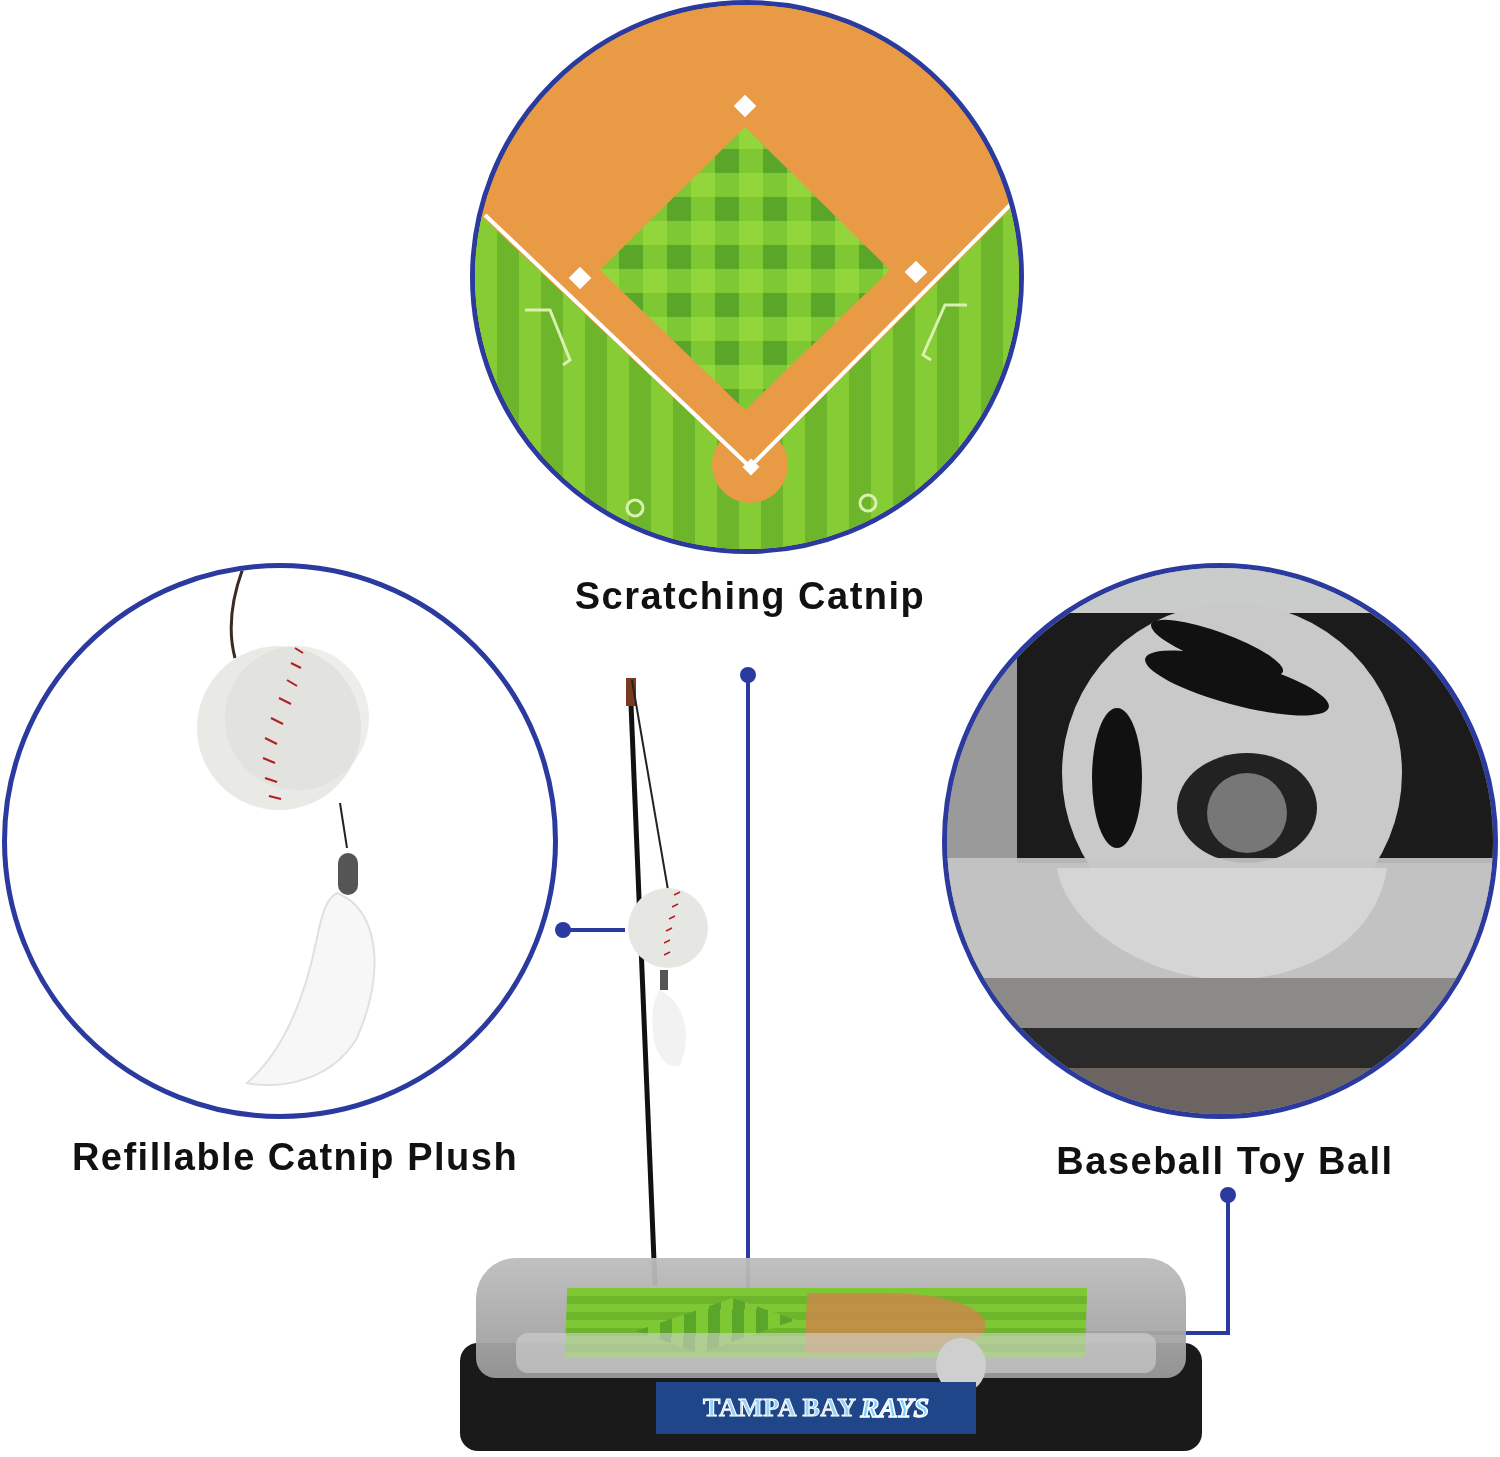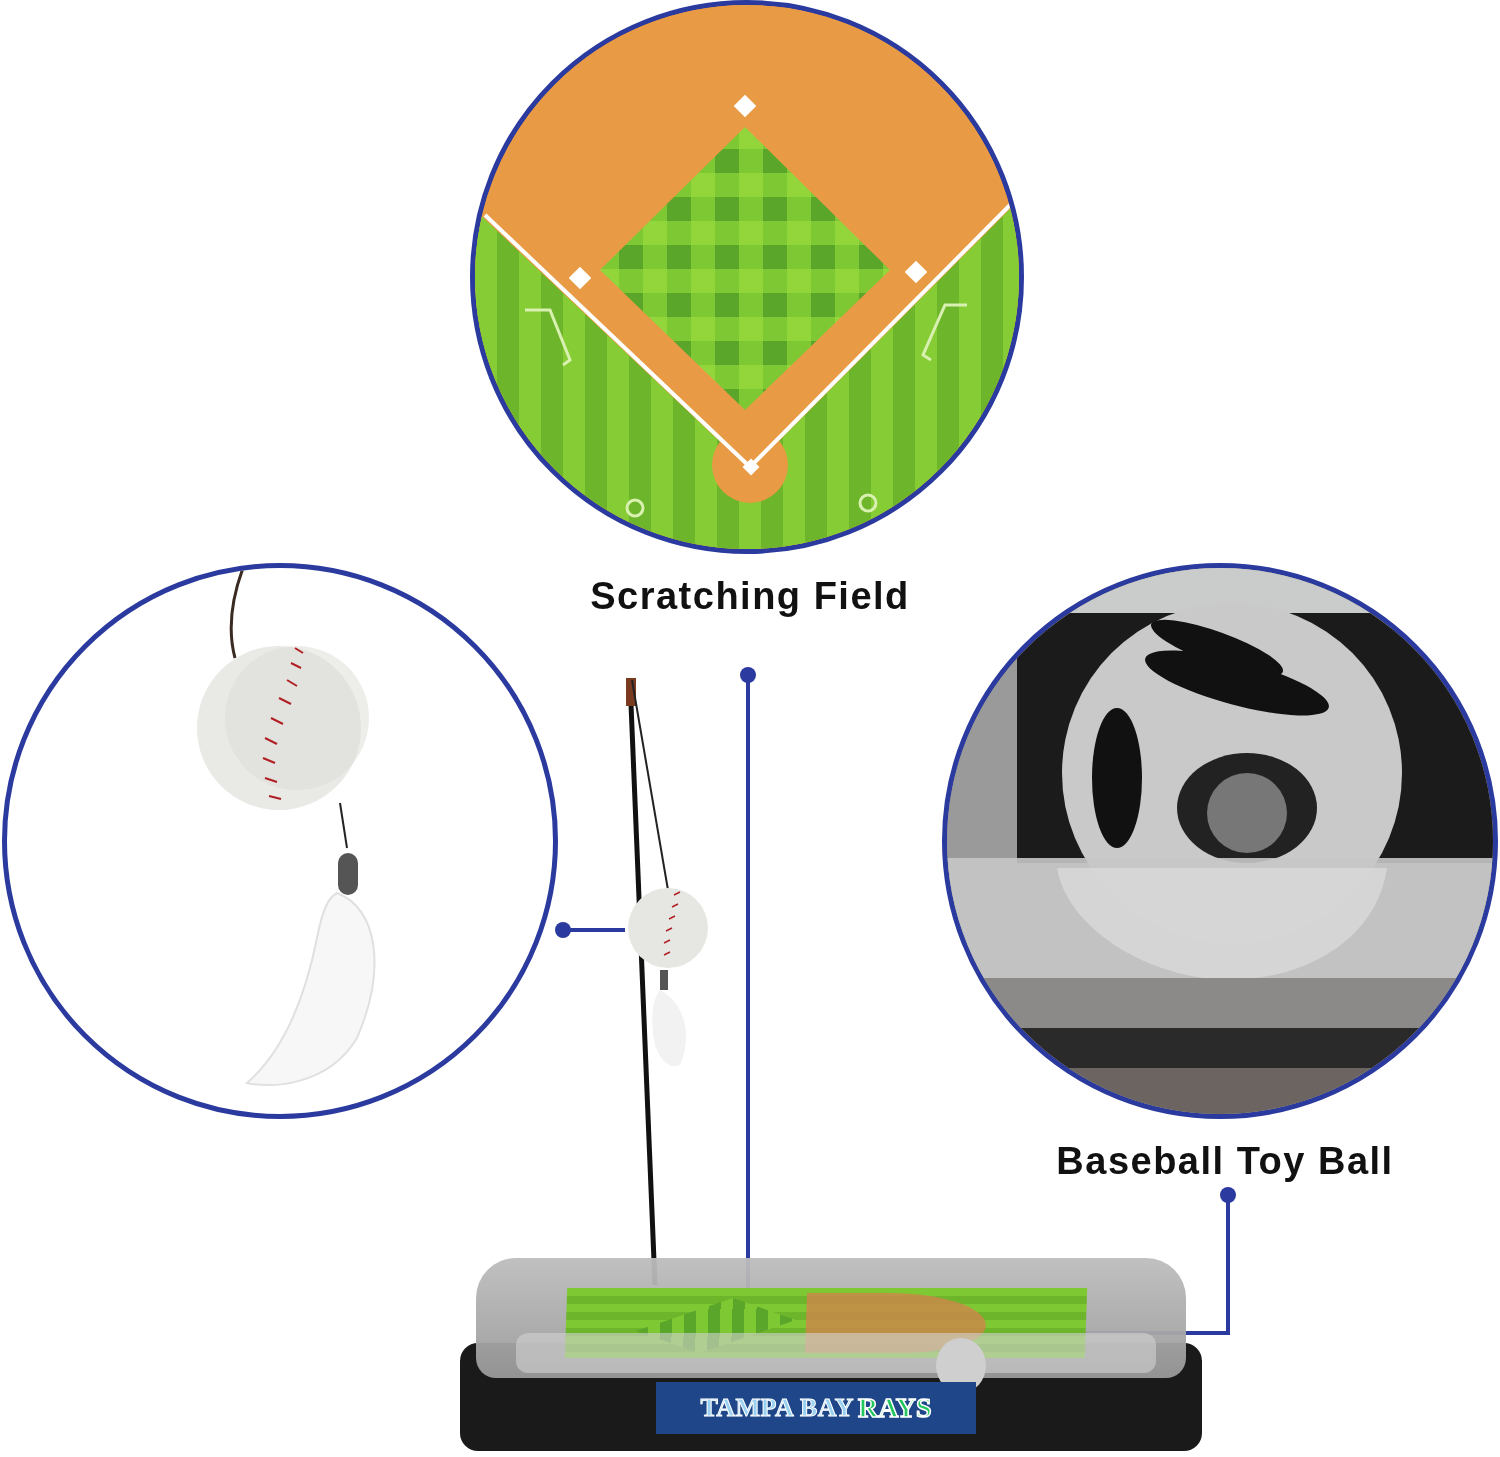--- a/index.html
+++ b/index.html
@@ -8,21 +8,21 @@
   .circle { position: absolute; border-radius: 50%; border: 5px solid #2b3a9e; overflow: hidden; box-sizing: border-box; }
   .label { position: absolute; font-family: "Liberation Sans", sans-serif; font-weight: bold; color: #111111; text-align: center; letter-spacing: 1.5px; line-height: 1.15; }
   .line { position: absolute; background: #2b3a9e; }
   .dot { position: absolute; width: 16px; height: 16px; border-radius: 50%; background: #2b3a9e; }
   
   .field-circle { left: 470px; top: 0px; width: 554px; height: 554px; background: linear-gradient(180deg,#e89a44 0%,#e89a44 40%,#7cc431 40%,#7cc431 100%); }
   .ball-circle { left: 2px; top: 563px; width: 556px; height: 556px; background: #ffffff; }
   .jingle-circle { left: 942px; top: 563px; width: 556px; height: 556px; background: #8c8c8c; }
   .banner { position: absolute; left: 656px; top: 1382px; width: 320px; height: 52px; background: #1e4689; display: flex; align-items: center; justify-content: center; gap: 4px; }
   .banner .tb { color: #9ad0f0; font-family: "Liberation Serif", serif; font-weight: bold; font-size: 26px; letter-spacing: 0.5px; -webkit-text-stroke: 1px #ffffff; }
-  .banner .rays { color: #22c55e; font-family: "Liberation Serif", serif; font-weight: bold; font-size: 28px; -webkit-text-stroke: 1.5px #ffffff; }
+  .banner .rays { color: #7dd3fc; font-family: "Liberation Serif", serif; font-weight: bold; font-size: 28px; font-style: italic; -webkit-text-stroke: 1.5px #ffffff; }
 </style>
 </head>
 <body>
 
 <div class="circle field-circle">
   <svg width="544" height="544" viewBox="0 0 544 544">
     <defs>
       <pattern id="stripes" width="44" height="544" patternUnits="userSpaceOnUse">
         <rect width="22" height="544" fill="#86cc35"></rect>
         <rect x="22" width="22" height="544" fill="#6db52a"></rect>
@@ -51,21 +51,21 @@
 
     <polyline points="50,305 75,305 95,355 88,360" fill="none" stroke="#d8f0b0" stroke-width="3"></polyline>
     <polyline points="492,300 470,300 448,350 456,355" fill="none" stroke="#d8f0b0" stroke-width="3"></polyline>
 
     <circle cx="160" cy="503" r="8" fill="none" stroke="#d8f0b0" stroke-width="3"></circle>
     <circle cx="393" cy="498" r="8" fill="none" stroke="#d8f0b0" stroke-width="3"></circle>
   </svg>
 </div>
 
 <div class="label" style="left:540px; top:575px; width:420px; font-size:38px;">
-  <div>Scratching Field</div>
+  <div>Scratching Catnip</div>
 </div>
 <div class="dot" style="left:740px; top:667px;"></div>
 <div class="line" style="left:746px; top:675px; width:4px; height:615px;"></div>
 
 <div class="circle ball-circle">
   <svg width="546" height="546" viewBox="0 0 546 546">
     <path d="M236,0 C225,30 220,60 228,90" stroke="#3a2a22" stroke-width="3" fill="none"></path>
     <circle cx="272" cy="160" r="82" fill="#e9e9e6"></circle>
     <circle cx="290" cy="150" r="72" fill="#dcdcd6" opacity="0.5"></circle>
     <g stroke="#b01f24" stroke-width="2" fill="none">
@@ -82,20 +82,21 @@
     <line x1="333" y1="235" x2="340" y2="280" stroke="#222" stroke-width="2"></line>
     <rect x="331" y="285" width="20" height="42" rx="10" fill="#555"></rect>
     <path d="M330,325 C370,340 380,400 350,470 C320,520 260,520 240,515 C280,480 300,420 310,370 C315,345 320,330 330,325 Z" fill="#f7f7f7" stroke="#e0e0e0" stroke-width="2"></path>
   </svg>
 </div>
 
 <div class="dot" style="left:555px; top:922px;"></div>
 <div class="line" style="left:563px; top:928px; width:62px; height:4px;"></div>
 
 <div class="label" style="left:30px; top:1136px; width:530px; font-size:38px;">
+  <div>Refillable Catnip Plush</div>
 </div>
 
 <svg class="abs" style="left:600px; top:670px;" width="140" height="620" viewBox="0 0 140 620">
   <line x1="30" y1="10" x2="55" y2="615" stroke="#111" stroke-width="5"></line>
   <rect x="26" y="8" width="10" height="28" fill="#7a3a20"></rect>
   <line x1="32" y1="10" x2="68" y2="220" stroke="#222" stroke-width="2"></line>
   <circle cx="68" cy="258" r="40" fill="#e6e6e2"></circle>
   <g stroke="#b01f24" stroke-width="1.5">
     <path d="M80,222 l-6,3"></path>
       <path d="M78,234 l-6,3"></path>

